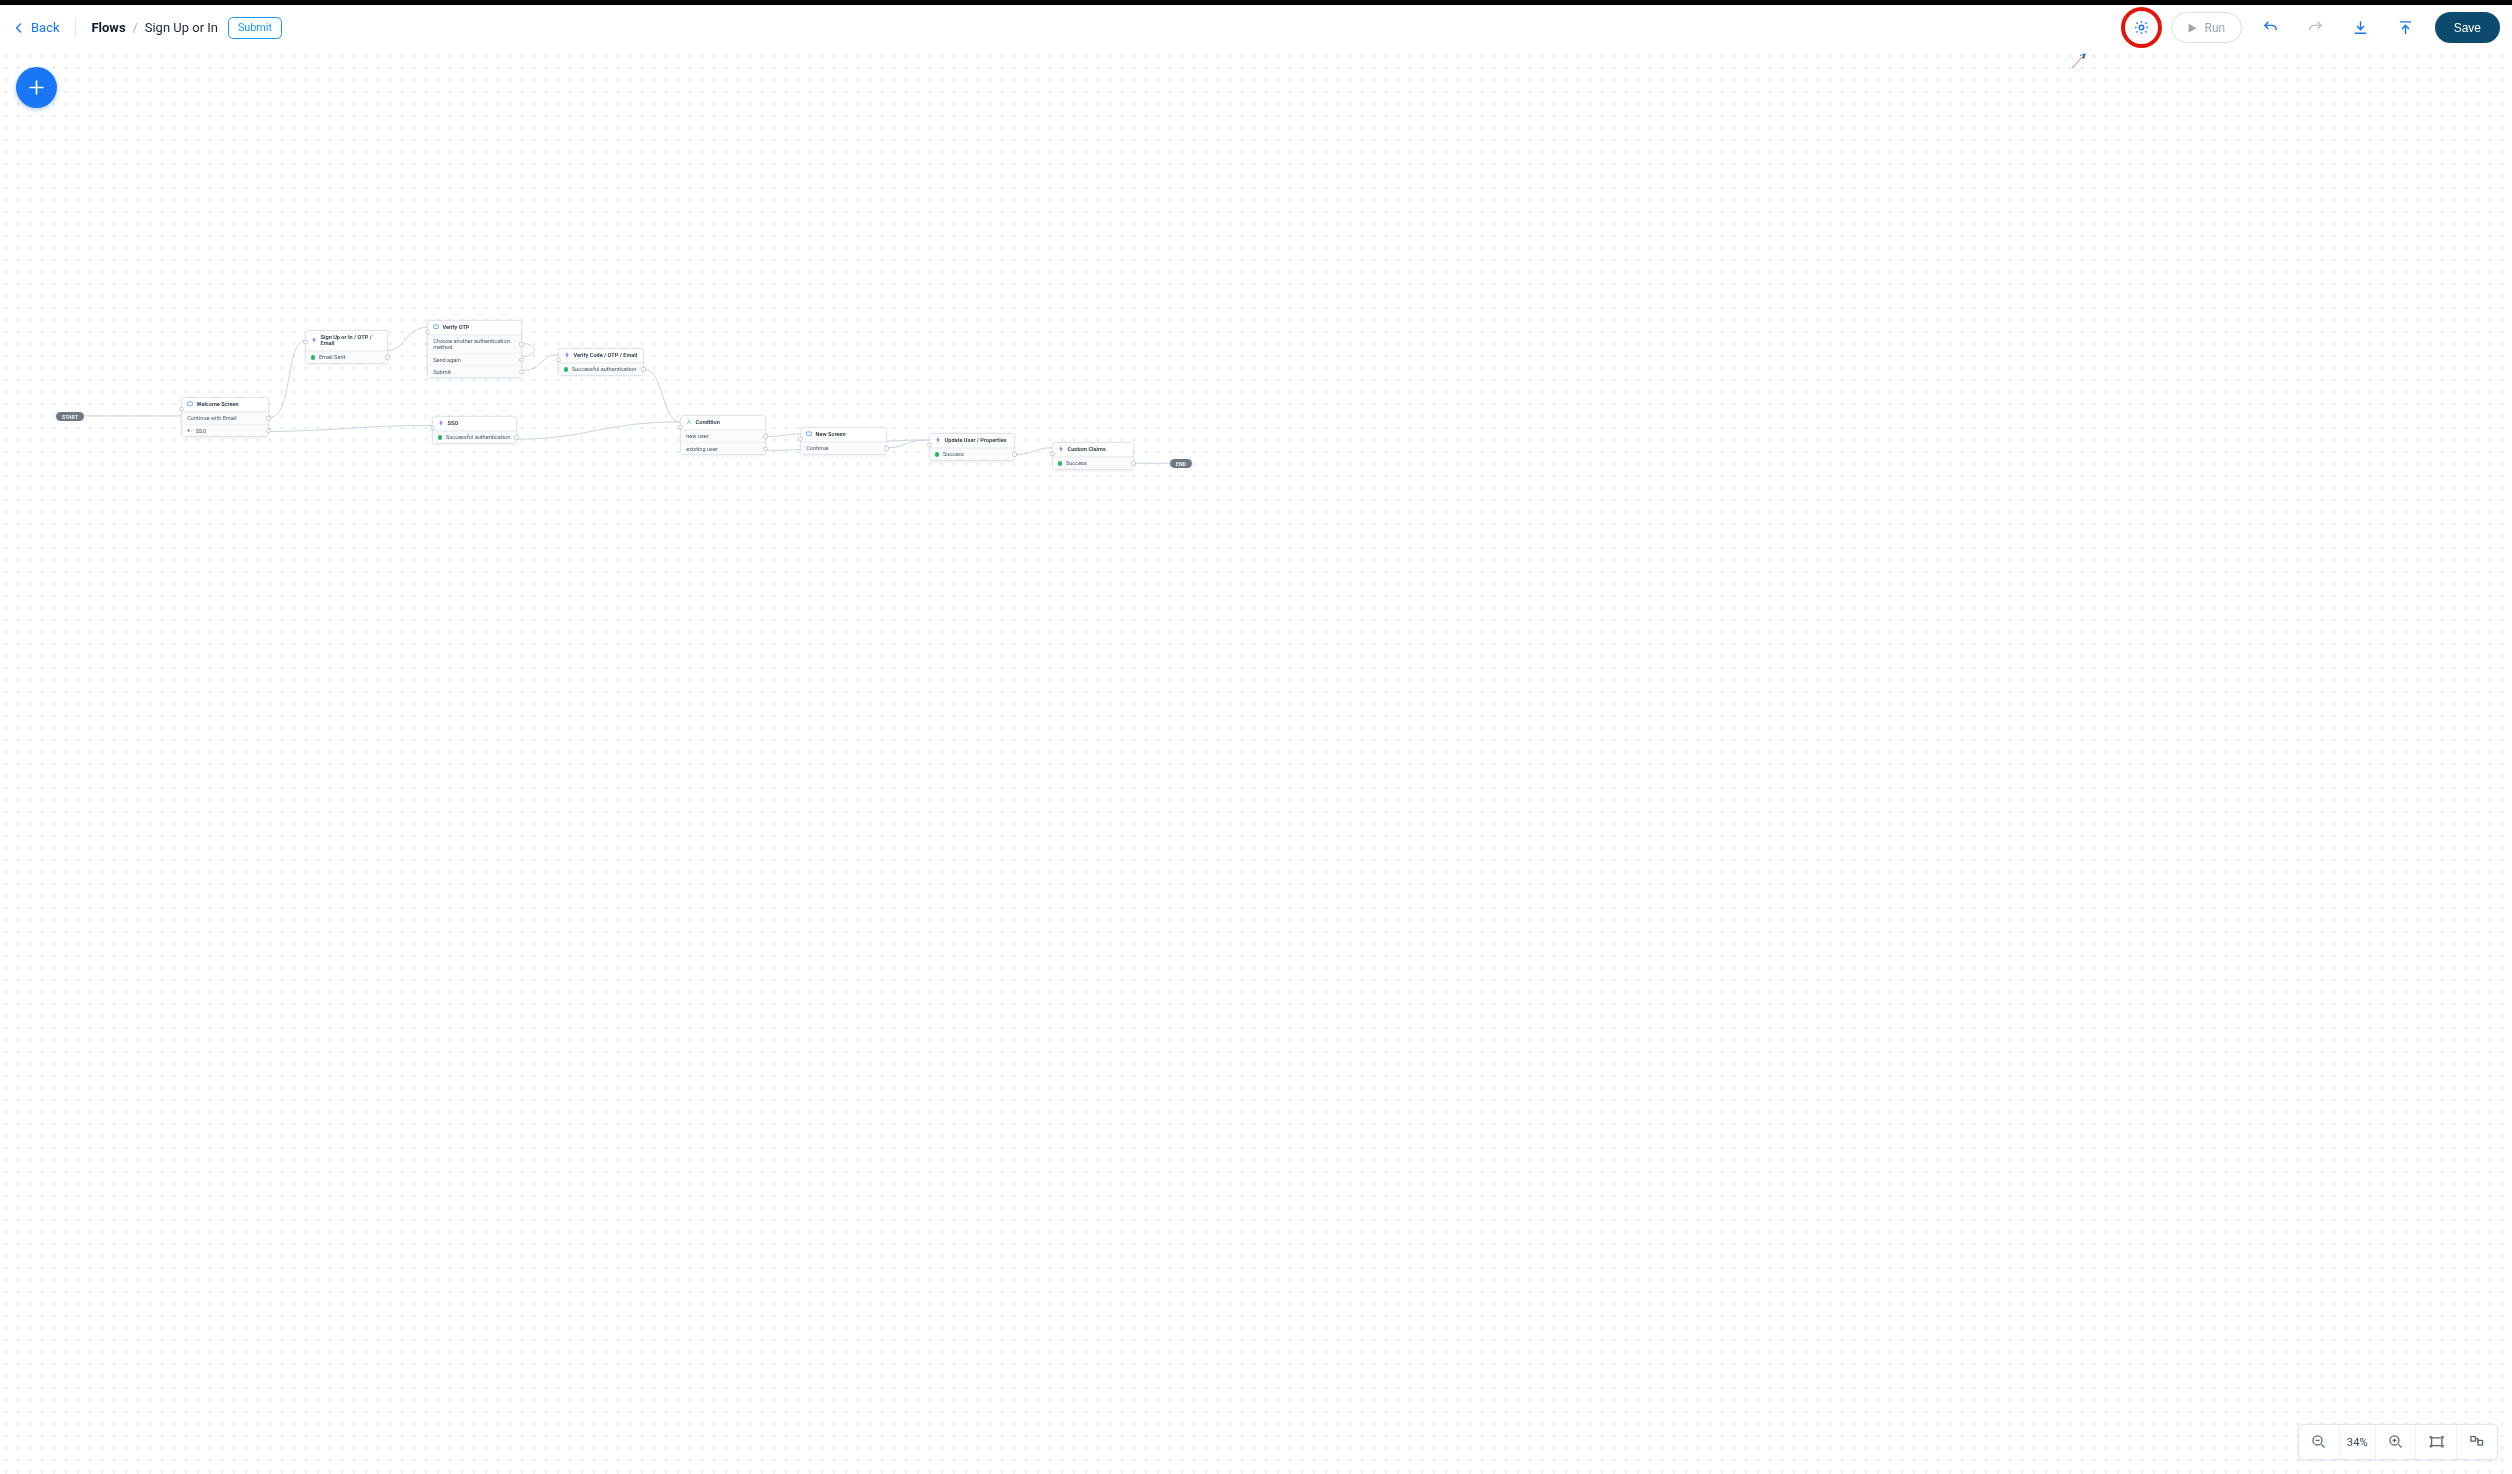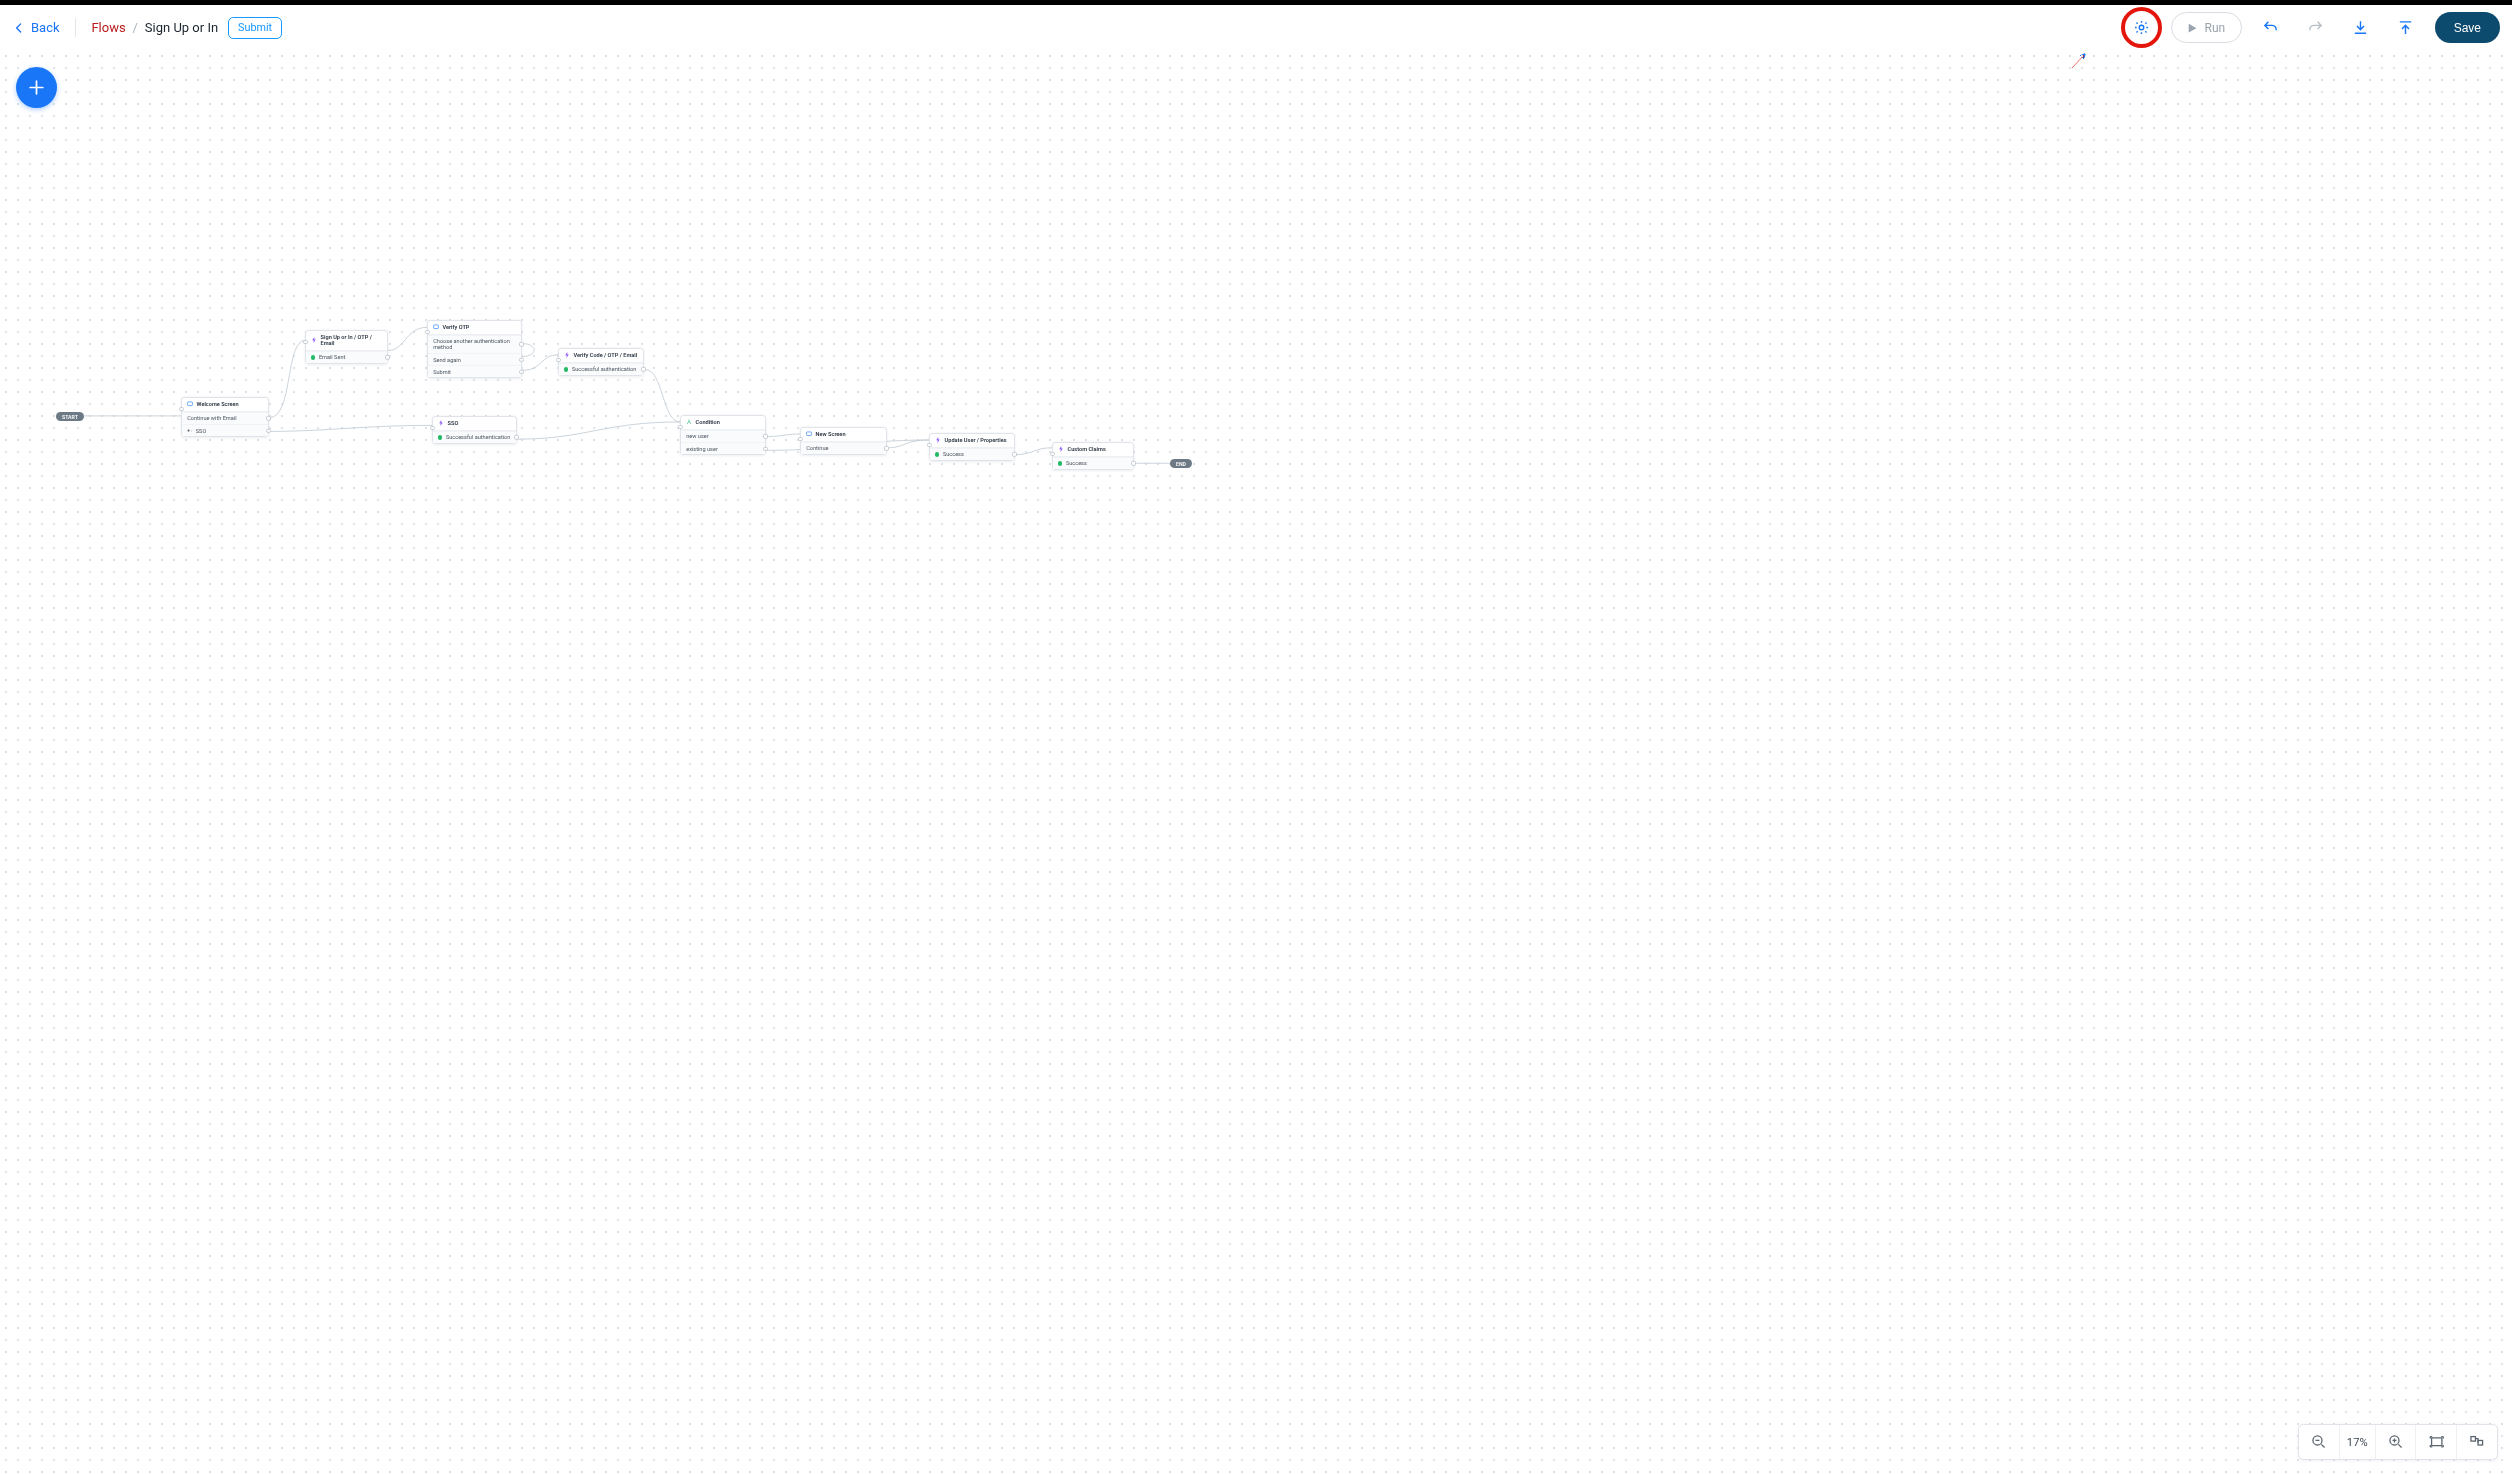--- a/index.html
+++ b/index.html
@@ -13,21 +13,21 @@
   .header {
     position:absolute; top:5.2px; left:0; right:0; height:45px;
     display:flex; align-items:center; justify-content:space-between;
     padding:0 12px; background:#fff;gap:24px;
   }
   .hleft { display:flex; align-items:center; gap:10.3px; font-size:13px; }
   .back { color:#1976f6; display:flex; align-items:center; gap:5.2px; cursor:pointer; }
   .back svg { width:13.8px; height:13.8px; }
   .vsep { width:0.9px; height:19px; background:#e2e6ea; margin:0 5.2px; }
   .breadcrumb { display:flex; align-items:center; gap:6.9px; }
-  .crumb-link { color:#b91c1c; }
+  .crumb-link { color:#0f172a;font-weight:bold; }
   .crumb-sep { color:#aab2bb; }
   .crumb-current { color:#1b2530; font-weight:400; }
   .status-pill { border:0.9px solid #1597ff; color:#1597ff; border-radius:5.2px; font-size:10.8px; padding:3.4px 8.6px; }
 
   .hright { display:flex; gap:13.8px; }
   .icon-btn { width:31px; height:31px; display:flex; align-items:center; justify-content:center; border-radius:50%; cursor:pointer; }
   .icon-btn svg { width:17px; height:17px; stroke:#1976f6; fill:none; stroke-width:2; }
   .icon-btn.muted svg { stroke:#b6bec7; }
   .run-btn { border:0.9px solid #d7dde3; border-radius:17px; padding:5.2px 15.5px; color:#9aa4af; display:flex; align-items:center; gap:6.9px; font-size:12px; cursor:pointer; }
   .run-btn svg { width:10.3px; height:10.3px; fill:#9aa4af; }
@@ -340,21 +340,21 @@
   <div class="pill" style="left:1170px; top:409px;">END</div>
 
   <div class="zoombar">
     <div class="cell">
         <svg viewBox="0 0 24 24">
           <circle cx="10" cy="10" r="7"></circle>
           <path d="M21 21l-5-5M7 10h6"></path>
         </svg>
       </div>
     <div class="sep"></div>
-    <div class="pct">17%</div>
+    <div class="pct">34%</div>
     <div class="sep"></div>
     <div class="cell">
         <svg viewBox="0 0 24 24">
           <circle cx="10" cy="10" r="7"></circle>
           <path d="M21 21l-5-5M7 10h6M10 7v6"></path>
         </svg>
       </div>
     <div class="sep"></div>
     <div class="cell">
         <svg viewBox="0 0 24 24">

